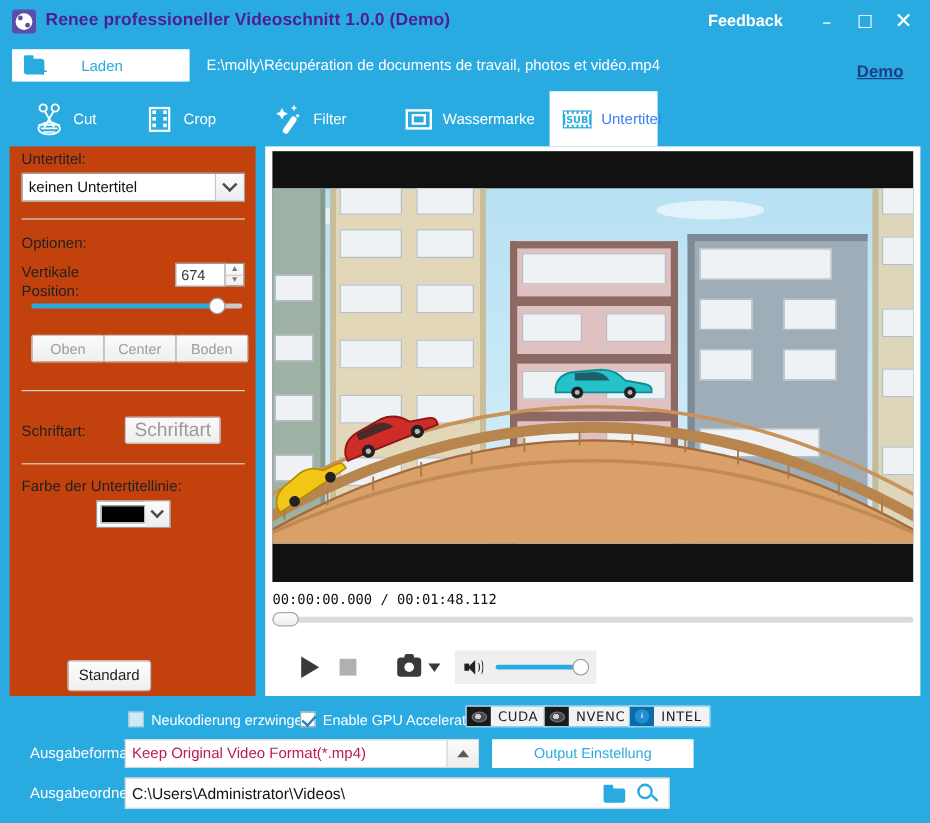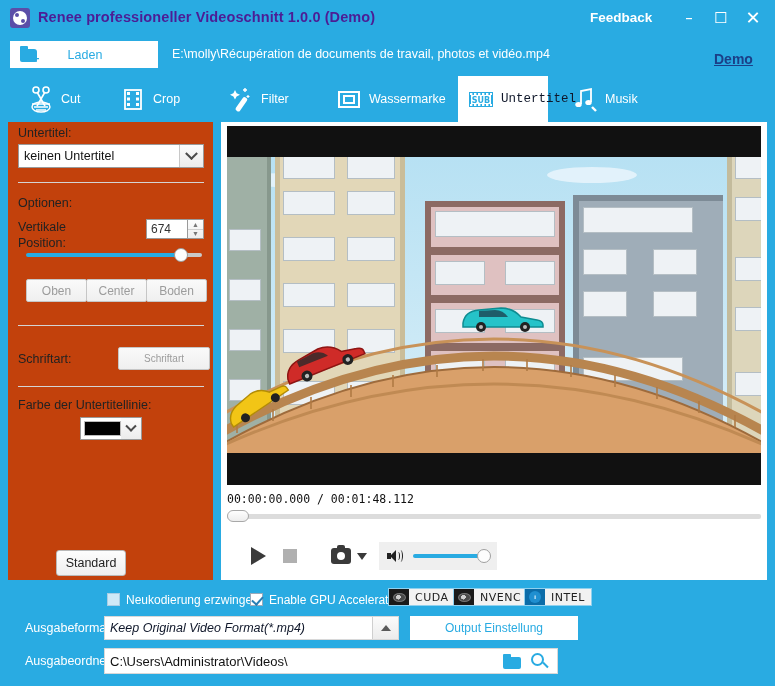--- a/index.html
+++ b/index.html
@@ -98,21 +98,21 @@
     position: absolute; left: 0; top: 76px; width: 775px; height: 46px;
   }
   .tab {
     position: absolute; top: 0; height: 46px;
     display: flex; align-items: center; cursor: pointer; padding: 0 8px;
   }
   .tab.active { background: #ffffff; }
   .tab .tlabel {
     font-size: 12.5px; color: #ffffff; margin-left: 5px; white-space: nowrap;
   }
-  .tab.active .tlabel { color: #0f172a; font-family: Liberation Mono, monospace; }
+  .tab.active .tlabel { color: #3b82f6; }
   .tab-ico { width: 30px; height: 30px; position: relative; }
 
   
   .ico-cut svg, .ico-crop svg, .ico-filter svg,
   .ico-wm svg, .ico-sub svg, .ico-music svg { display:block; }
 
   
   .leftpanel {
     position: absolute; left: 8px; top: 122px; width: 205px; height: 458px;
     background: #c2410c;
@@ -170,23 +170,23 @@
     position: absolute; top: 0; width: 14px; height: 14px; border-radius: 50%;
     background: #fdfdfd; border: 1px solid #9a9a9a; cursor: pointer;
   }
   .pbtn {
     position: absolute; top: 157px; height: 23px; width: 61px;
     border: 1px solid #c6c6c6; background: linear-gradient(#fafafa,#efefef);
     font-size: 12px; color: #9c9c9c; display: flex;
     align-items: center; justify-content: center; border-radius: 2px; cursor: default;
   }
   .font-btn {
-    position: absolute; left: 110px; top: 225px; width: 92px; height: 23px;
+    position: absolute; left: 96px; top: 225px; width: 80px; height: 23px;
     border: 1px solid #c6c6c6; background: linear-gradient(#fafafa,#efefef);
-    font-size: 10px; color: #9c9c9c; display: flex;
+    font-size: 16px; color: #9c9c9c; display: flex;
     align-items: center; justify-content: center; border-radius: 2px; cursor: default;
   }
   .color-sel {
     position: absolute; left: 72px; top: 295px; width: 62px; height: 23px;
     border: 1px solid #9a9a9a; background: #fff; display: flex; cursor: pointer;
   }
   .color-swatch {
     width: 38px; height: 15px; margin: 3px 0 0 3px;
     border: 1px solid #bbb;
   }
@@ -340,21 +340,21 @@
   }
 
   .out-label {
     position: absolute; font-size: 12.5px; color: #ffffff; white-space: nowrap;
   }
   .fmt-box {
     position: absolute; left: 104px; top: 616px; width: 295px; height: 24px;
     background: #ffffff; border: 1px solid #d8d8d8; display: flex; align-items: center;
     cursor: pointer;
   }
-  .fmt-box .fval { font-size: 12.5px; color: #0f172a; margin-left: 5px; font-style: italic; }
+  .fmt-box .fval { font-size: 12.5px; color: #be185d; margin-left: 5px; }
   .fmt-arrow {
     position: absolute; right: 0; top: 0; width: 26px; height: 22px;
     background: linear-gradient(#fbfbfb,#ececec);
     border-left: 1px solid #cfcfcf;
     display: flex; align-items: center; justify-content: center;
   }
   .caret-up {
     width: 0; height: 0; border-left: 5px solid transparent;
     border-right: 5px solid transparent; border-bottom: 6px solid #5a5a5a;
   }
@@ -493,31 +493,20 @@
             <rect x="8" y="20" width="2.4" height="2" fill="#fff"></rect>
           <rect x="12" y="20" width="2.4" height="2" fill="#fff"></rect>
             <rect x="16" y="20" width="2.4" height="2" fill="#fff"></rect>
           <rect x="20" y="20" width="2.4" height="2" fill="#fff"></rect>
             <rect x="24" y="20" width="2" height="2" fill="#fff"></rect>
         </svg>
       </span>
       <span class="tlabel">Untertitel</span>
     </div>
 
-    <div class="tab" style="left:562px;width:80px">
-      <span class="tab-ico ico-music">
-        <svg width="30" height="30" viewBox="0 0 30 30">
-          <path d="M11 20 V7 l10-2 v13" fill="none" stroke="#fff" stroke-width="1.8"></path>
-          <ellipse cx="8.5" cy="20.5" rx="3.2" ry="2.6" fill="#fff"></ellipse>
-          <ellipse cx="18.5" cy="18.5" rx="3.2" ry="2.6" fill="#fff"></ellipse>
-          <path d="M22 23 l4 4" stroke="#fff" stroke-width="2.4"></path>
-        </svg>
-      </span>
-      <span class="tlabel">Musik</span>
-    </div>
   </div>
 
   <div class="leftpanel">
     <div class="lp-label" style="left:10px;top:4px">Untertitel:</div>
 
     <div class="sel-sub">
       <span class="val">keinen Untertitel</span>
       <span class="sel-arrow">
           <span class="chev"></span>
         </span>

